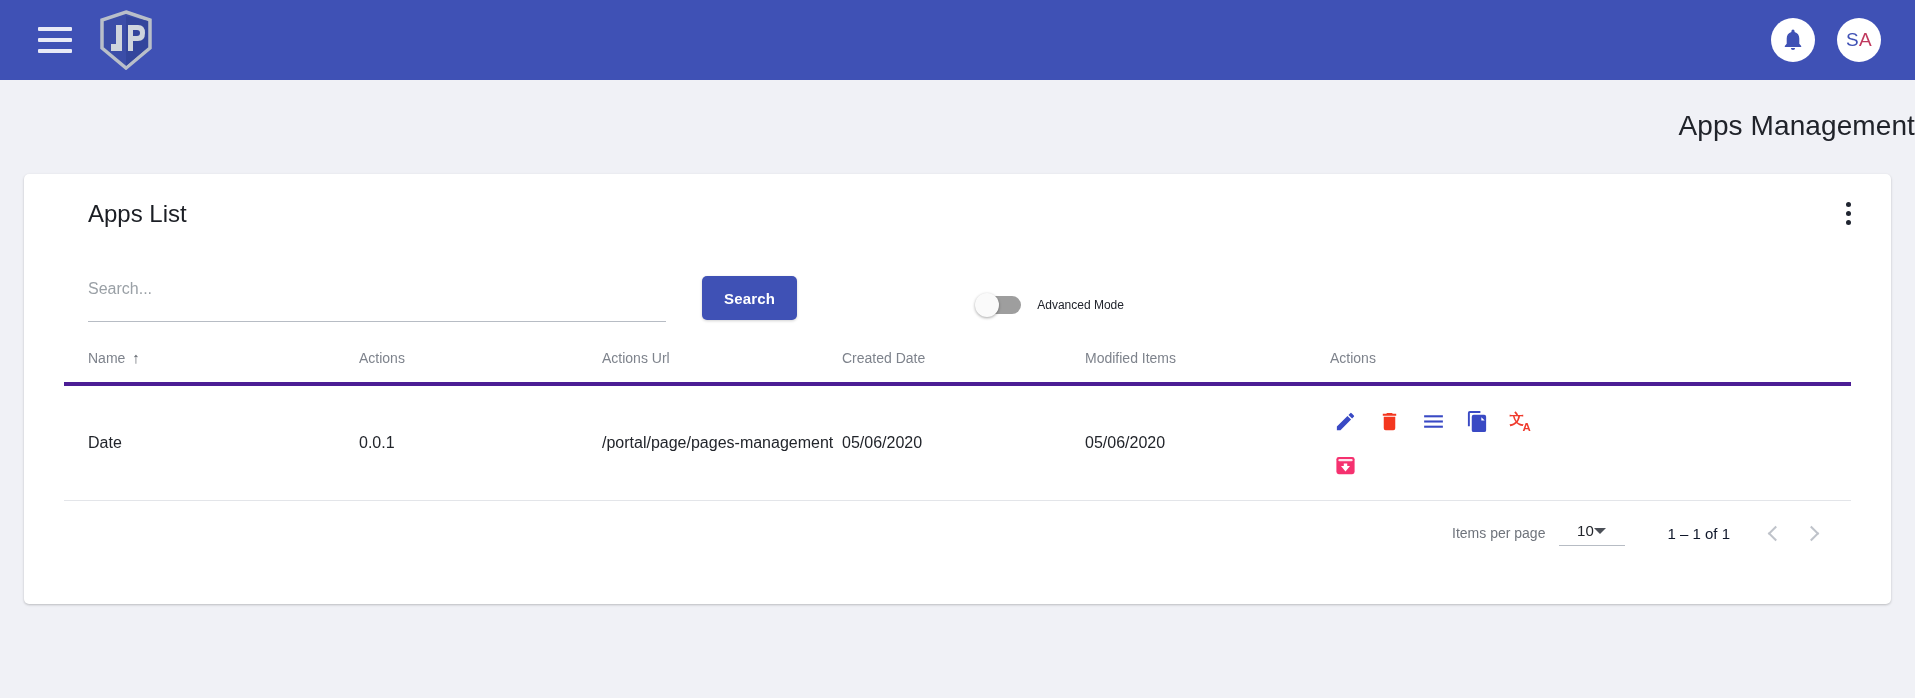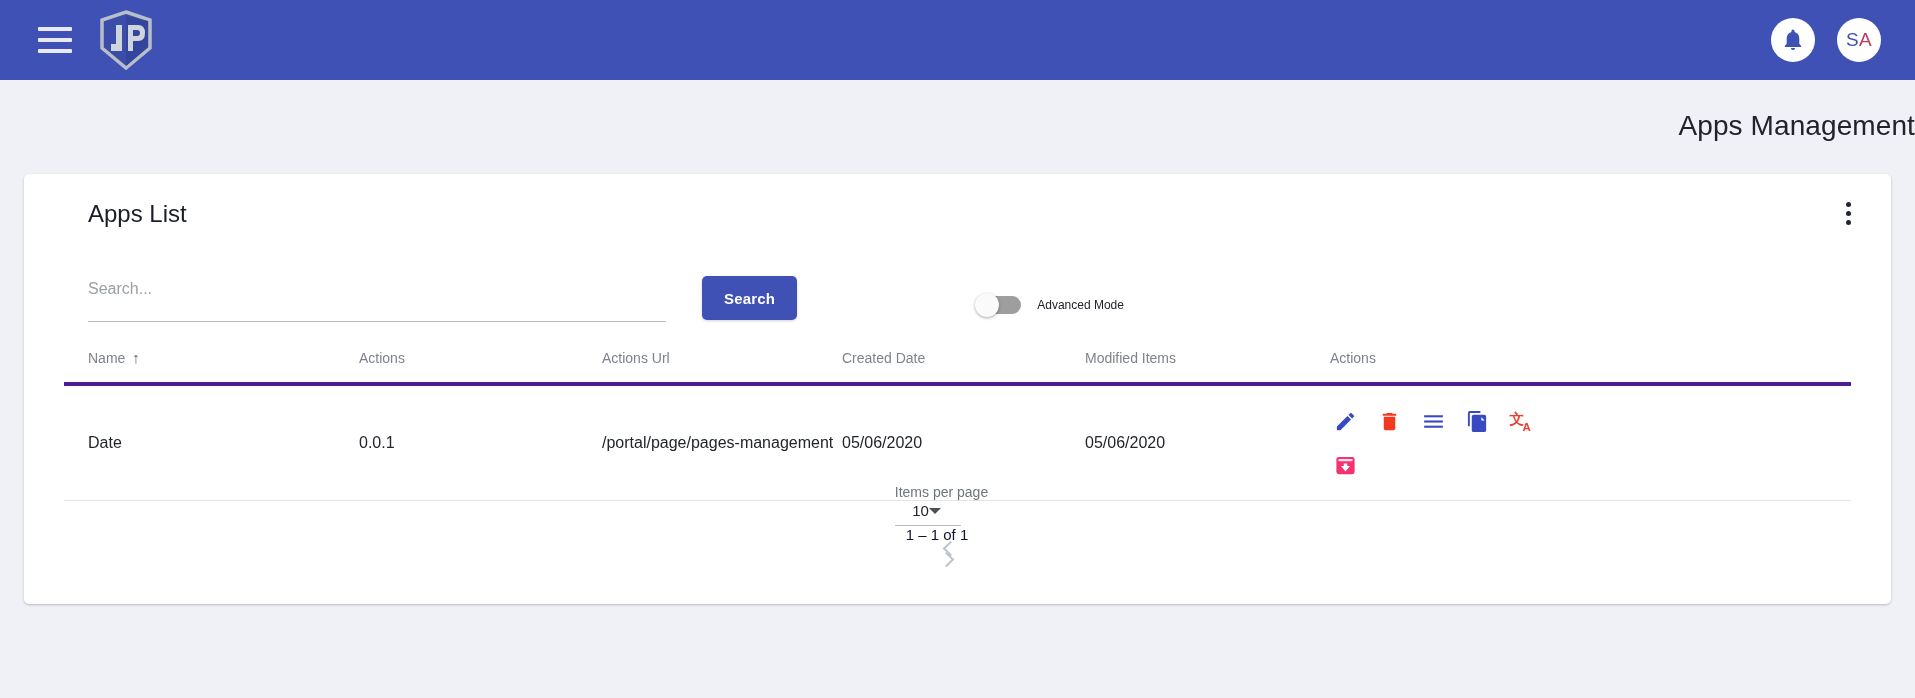--- a/index.html
+++ b/index.html
@@ -261,21 +261,20 @@
   }
 
   
   .paginator {
     display: flex;
     align-items: center;
     justify-content: flex-end;
     height: 64px;
     padding-right: 18px;
     gap: 0;
-    flex-direction: column;
   }
   .ipp-label {
     font-size: 14px;
     color: #6f747c;
     margin-right: 14px;
   }
   .ipp-select {
     display: flex;
     align-items: center;
     border-bottom: 1px solid #b7bcc4;

